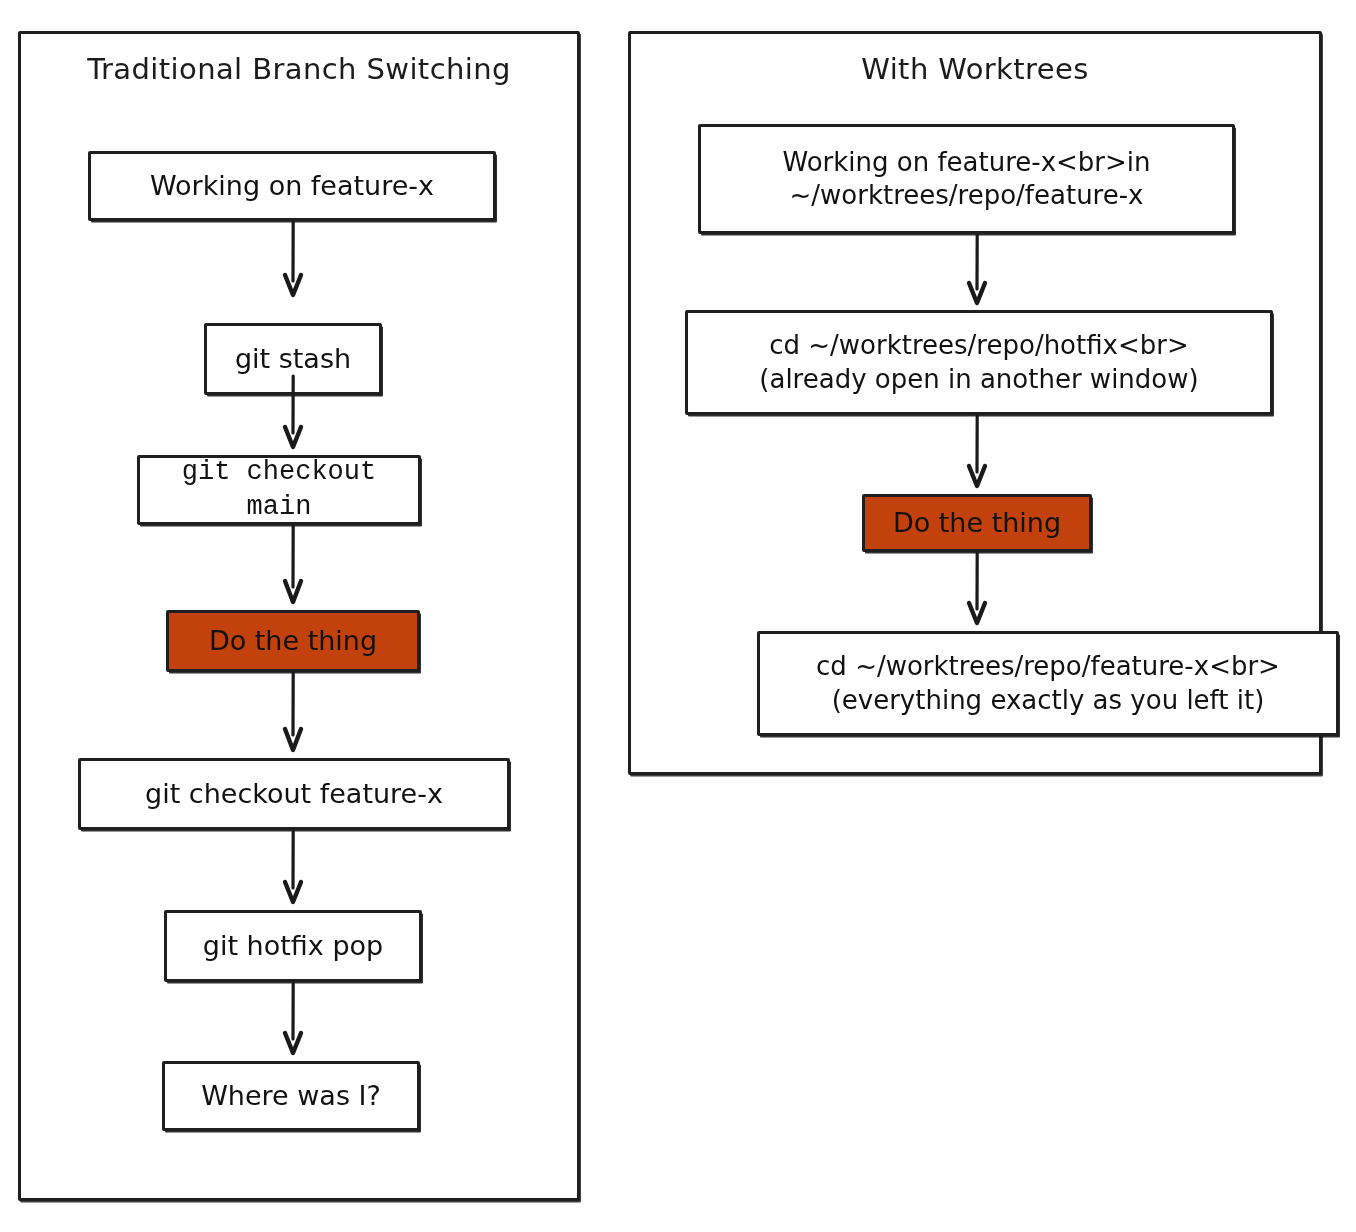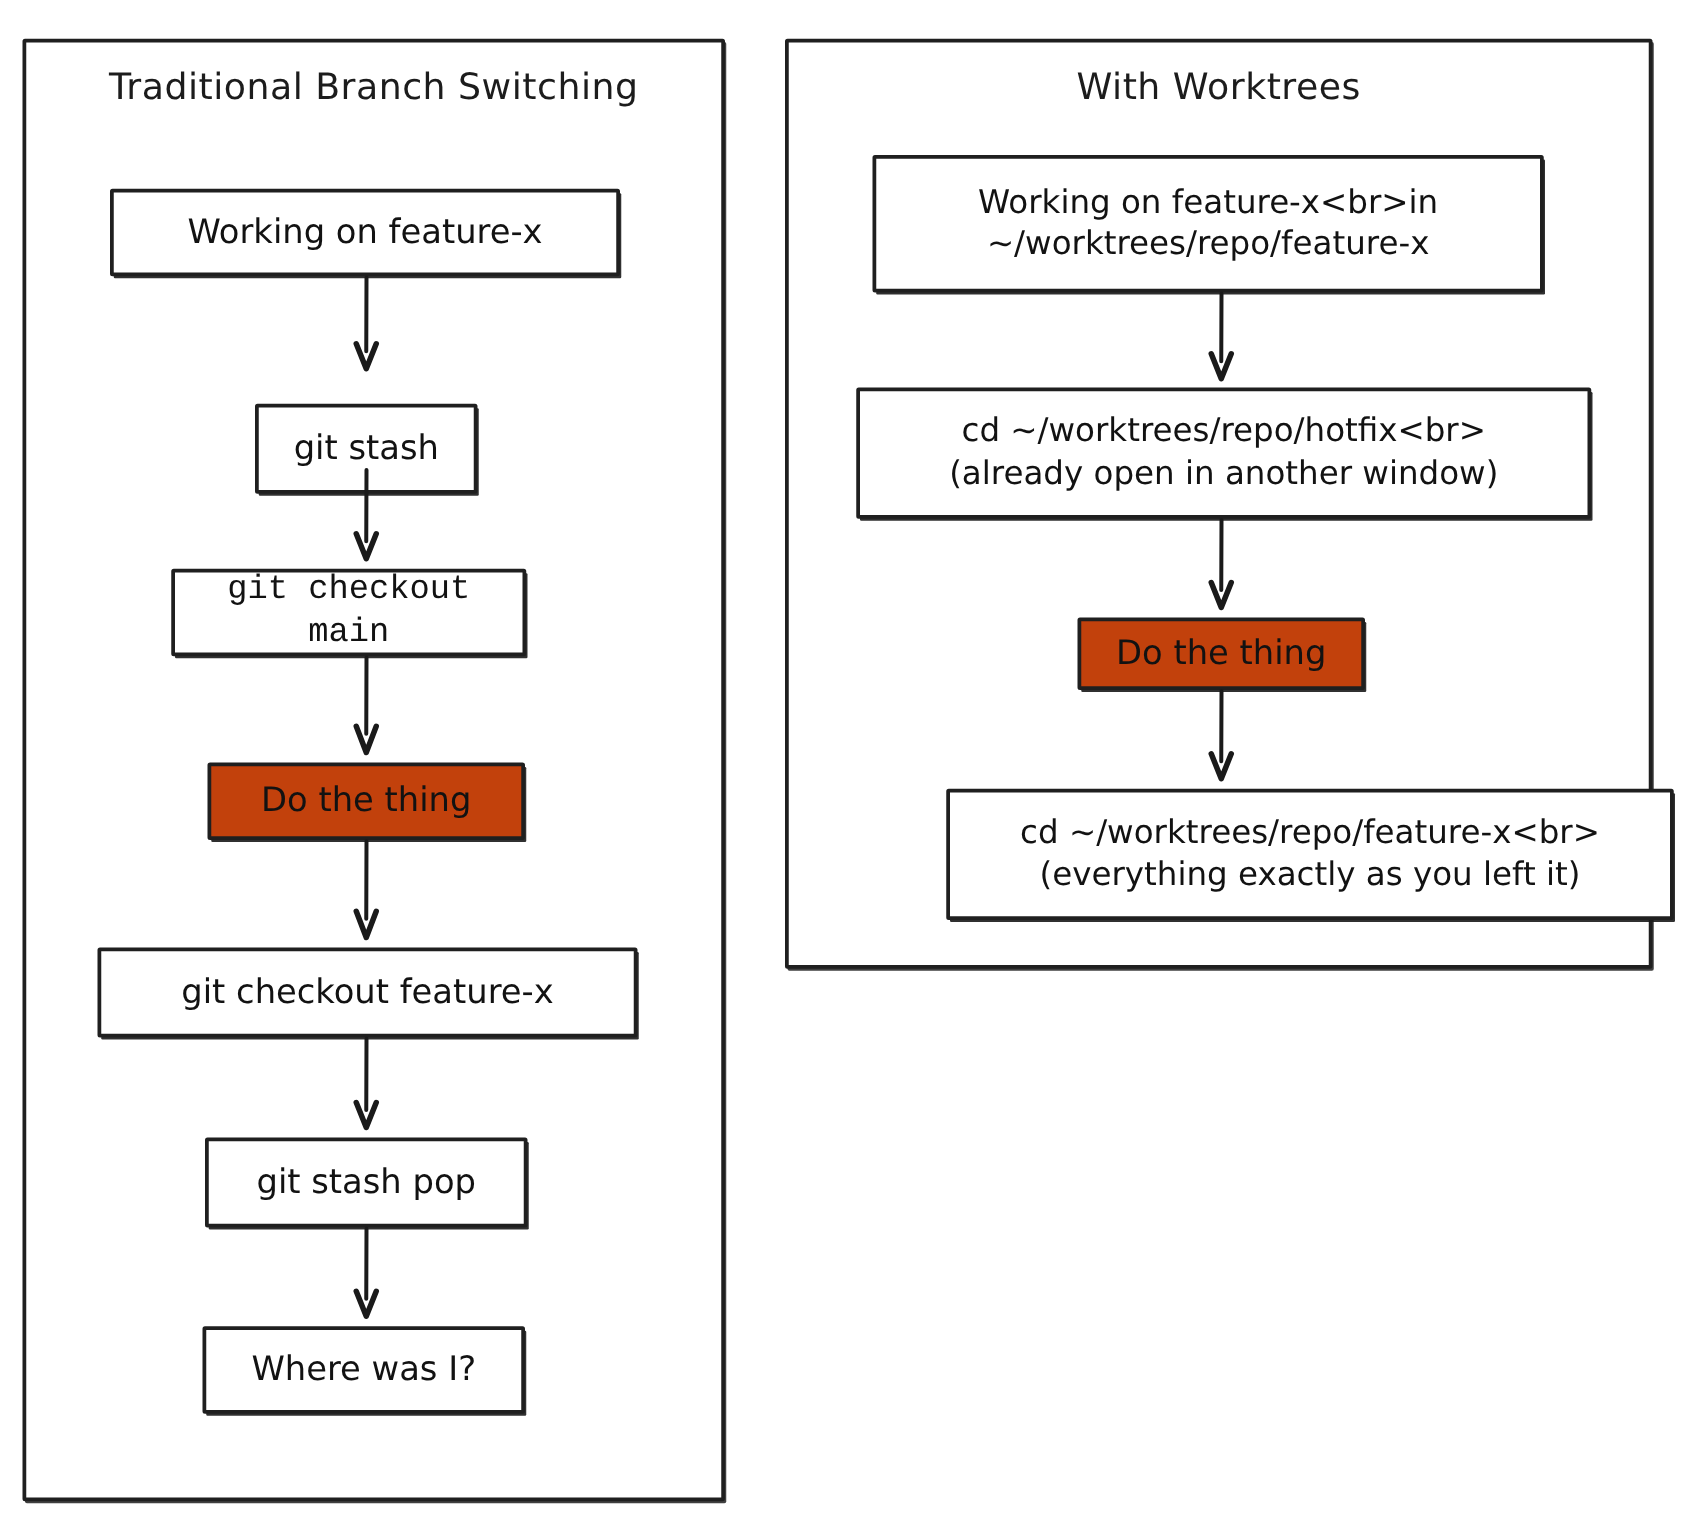--- a/index.html
+++ b/index.html
@@ -116,21 +116,21 @@
 
   <div class="node highlight" style="left:166px; top:610px; width:254px; height:62px;">
     <span class="node-label">Do the thing</span>
   </div>
 
   <div class="node" style="left:78px; top:758px; width:432px; height:72px;">
     <span class="node-label">git checkout feature-x</span>
   </div>
 
   <div class="node" style="left:164px; top:910px; width:258px; height:72px;">
-    <span class="node-label">git stash pop</span>
+    <span class="node-label">git hotfix pop</span>
   </div>
 
   <div class="node" style="left:162px; top:1061px; width:258px; height:70px;">
     <span class="node-label">Where was I?</span>
   </div>
 
   <div class="edge" style="left:273px; top:221px; width:40px; height:82px;">
     <svg width="40" height="82" viewBox="0 0 40 82">
       <path d="M20.2 1 L20 60"></path>
       <path class="head" d="M12 54 L20 74 L28 54"></path>

